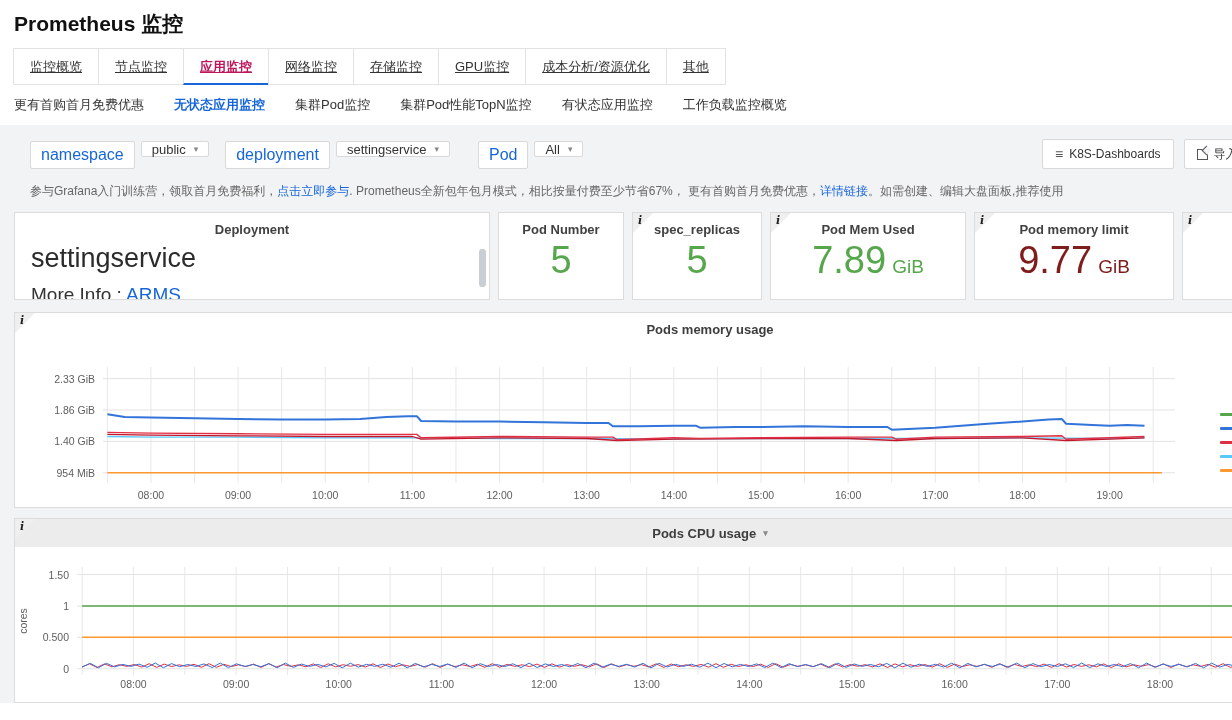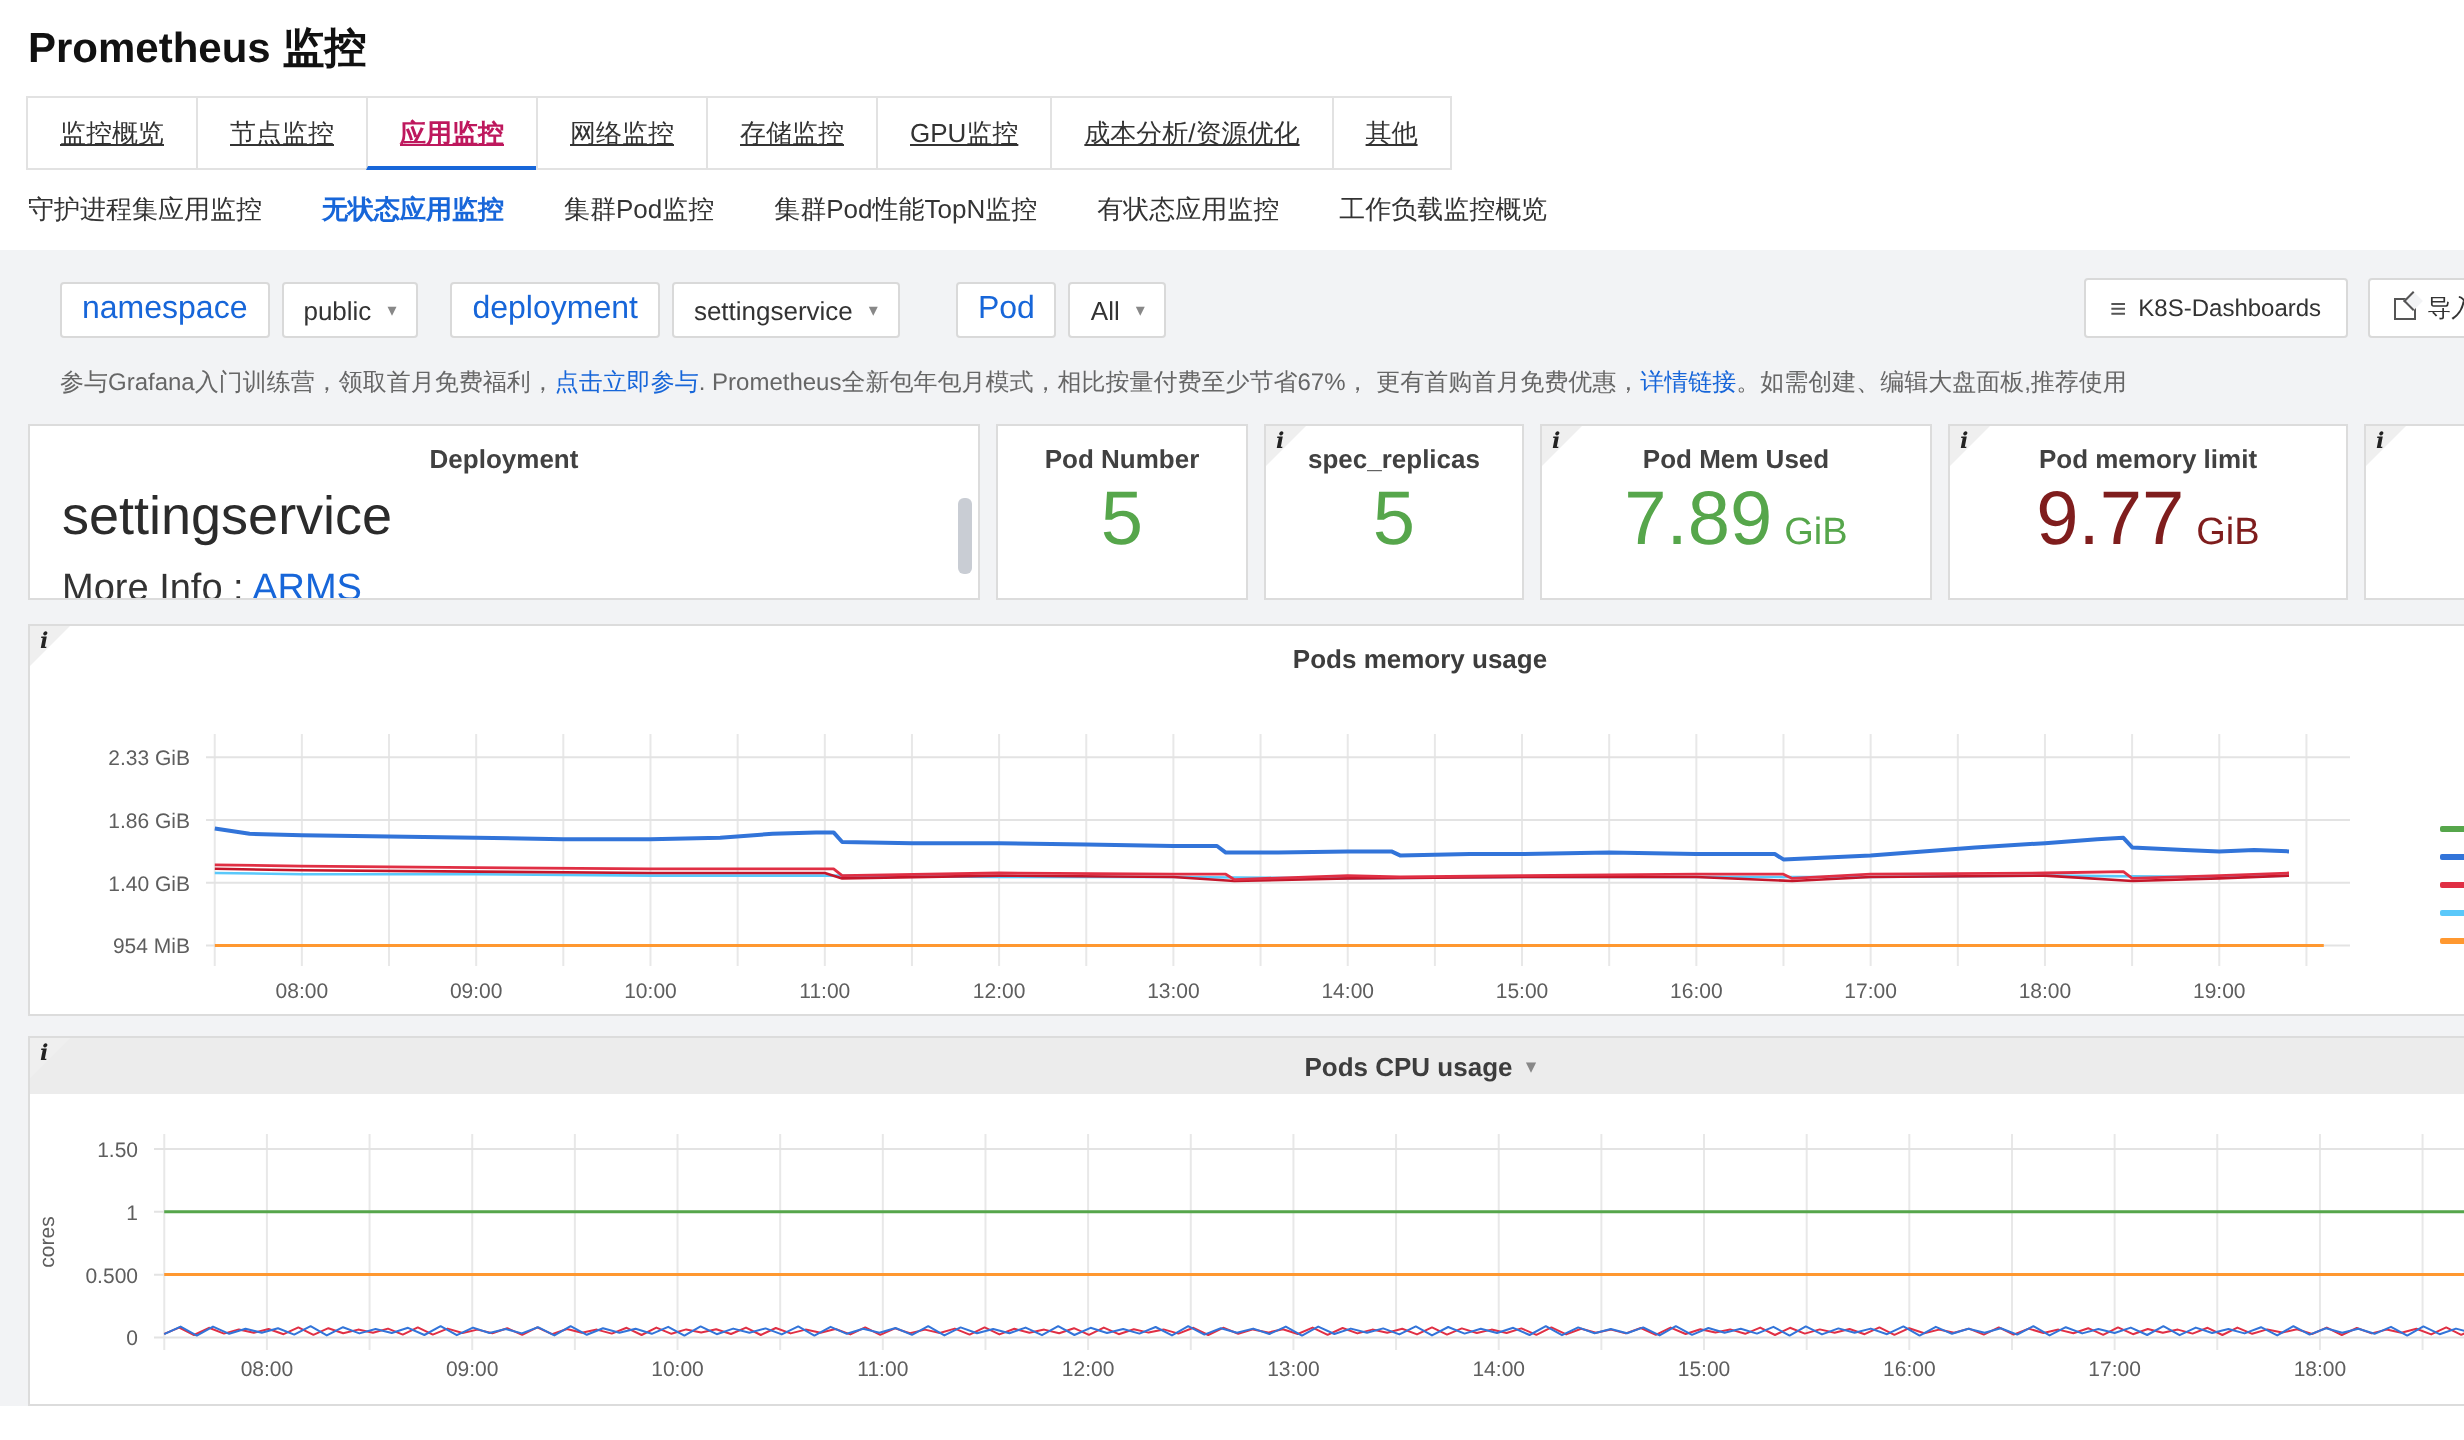--- a/index.html
+++ b/index.html
@@ -34,21 +34,21 @@
   .content { background:#f2f3f5; width:1420px; padding:14px 0 0 14px; min-height:566px; }
 
   .filter-row { position:relative; display:flex; align-items:center; gap:8px; height:32px; margin:0 0 12px 16px; }
   .fgroup { display:flex; gap:6px; margin-right:8px; }
   .chip {
     border:1px solid #d9d9d9; background:#fff; color:#1766d9; font-size:16px;
     height:28px; line-height:26px; padding:0 10px; border-radius:2px; white-space:nowrap;
   }
   .select {
     border:1px solid #d9d9d9; background:#fff; color:#333; font-size:13px;
-    height:28px; padding:0 10px; border-radius:2px; display:flex; align-items:center; gap:8px;
+    height:16px; padding:0 10px; border-radius:2px; display:flex; align-items:center; gap:8px;
     cursor:pointer; white-space:nowrap;
   }
   .caret { font-size:9px; color:#888; }
   .filter-right { position:absolute; left:1012px; top:0; display:flex; gap:10px; }
   .btn {
     border:1px solid #d9d9d9; background:#fff; border-radius:2px;
     height:30px; padding:0 12px; font-size:12px; color:#333;
     display:flex; align-items:center; gap:6px; cursor:pointer; white-space:nowrap;
   }
   .menu-icon { font-size:14px; color:#555; }
@@ -94,21 +94,21 @@
     <div class="tab1"><span>节点监控</span></div>
     <div class="tab1 active"><span>应用监控</span></div>
     <div class="tab1"><span>网络监控</span></div>
     <div class="tab1"><span>存储监控</span></div>
     <div class="tab1"><span>GPU监控</span></div>
     <div class="tab1"><span>成本分析/资源优化</span></div>
     <div class="tab1"><span>其他</span></div>
   </div>
 
   <div class="tabs2">
-    <div class="tab2">守护进程集应用监控</div>
+    <div class="tab2">更有首购首月免费优惠</div>
     <div class="tab2 active">无状态应用监控</div>
     <div class="tab2">集群Pod监控</div>
     <div class="tab2">集群Pod性能TopN监控</div>
     <div class="tab2">有状态应用监控</div>
     <div class="tab2">工作负载监控概览</div>
   </div>
 
   <div class="content">
 
     <div class="filter-row">

